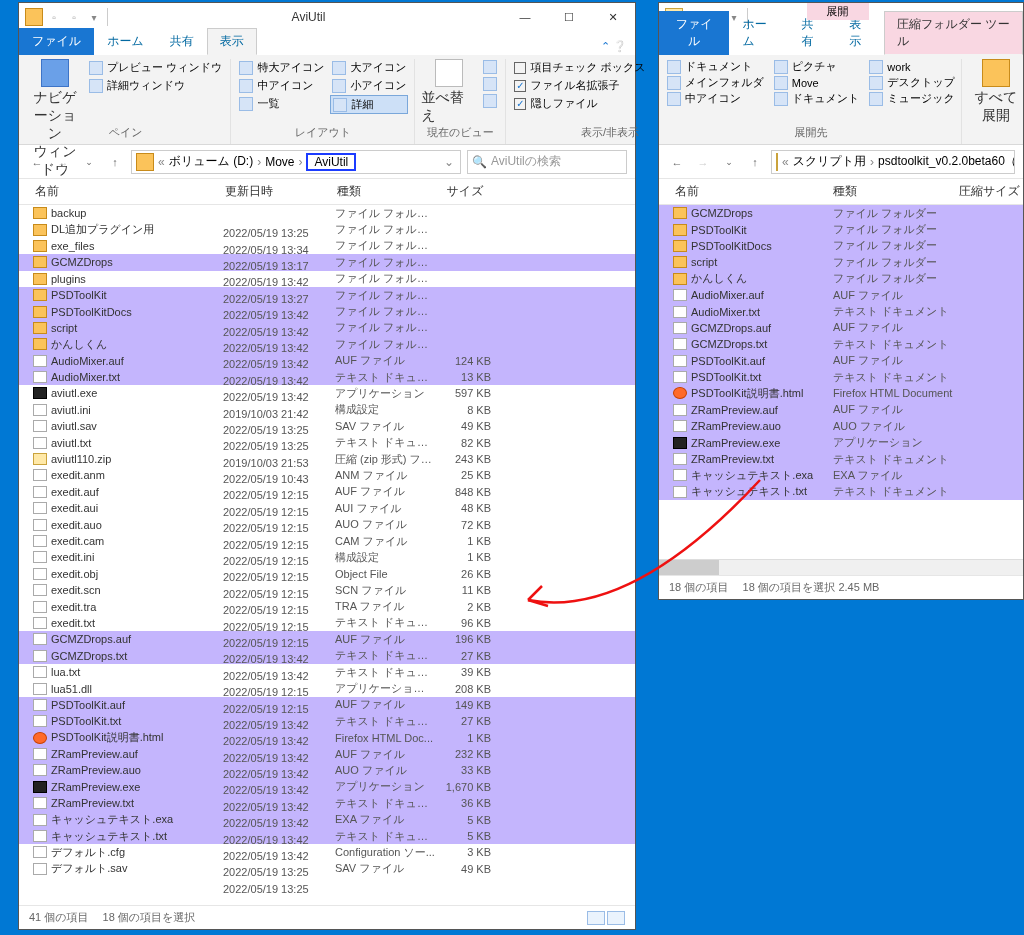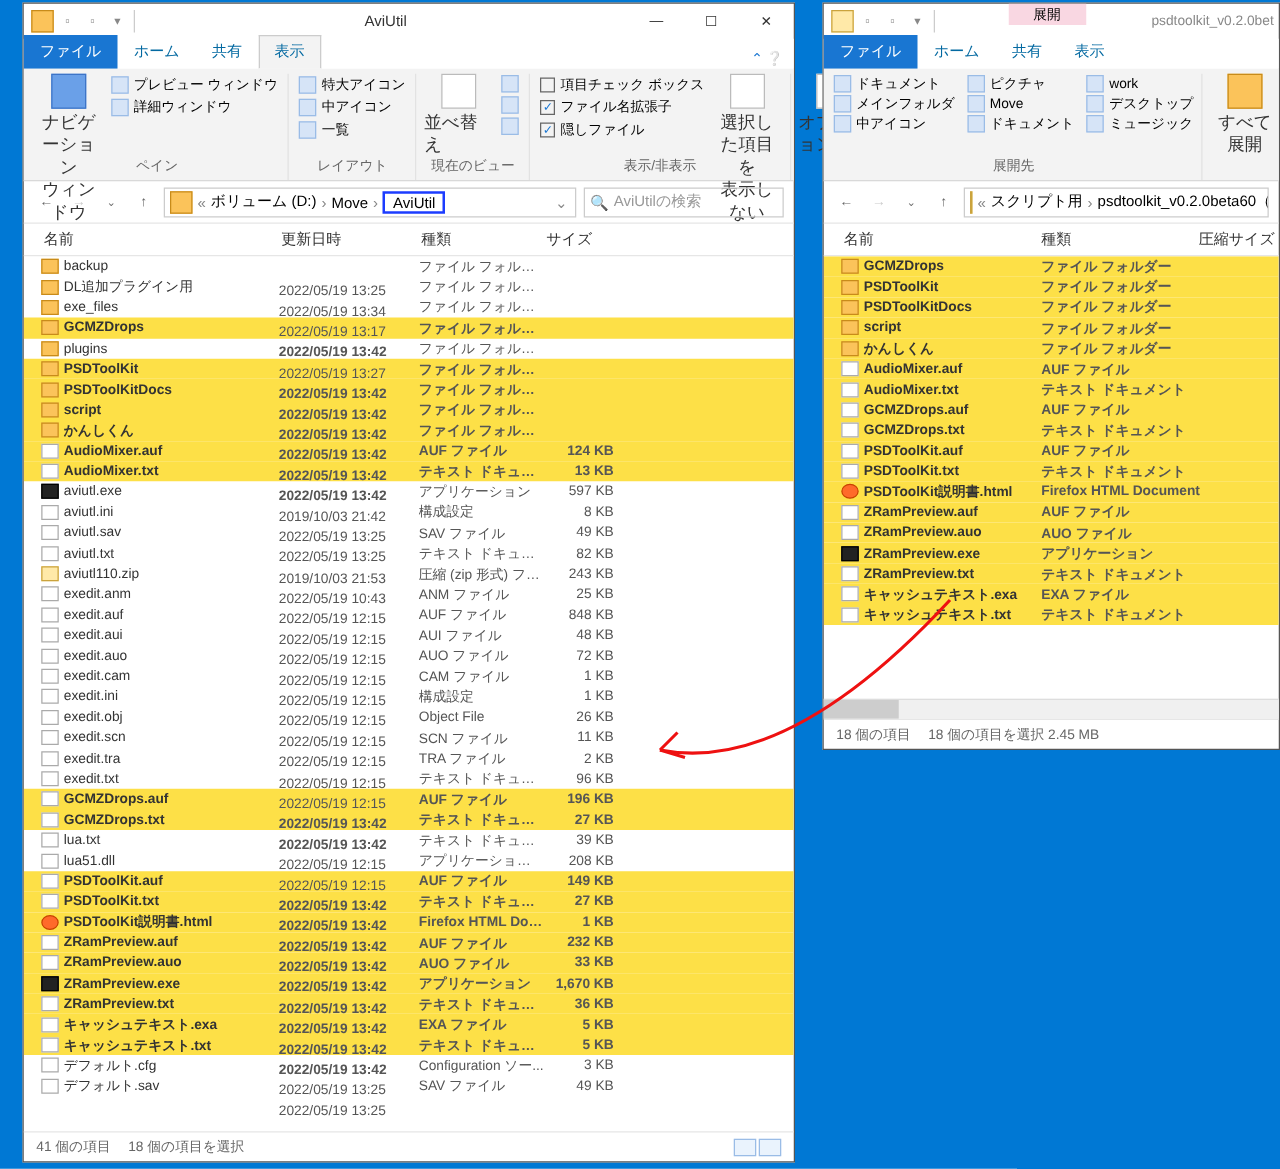--- a/index.html
+++ b/index.html
@@ -36,27 +36,27 @@
 .bc { flex: 1; height: 24px; border: 1px solid #ccc; display: flex; align-items: center; font-size: 12px; padding: 0 4px; gap: 2px; overflow: hidden; }
 .bc .ic-folder { width: 18px; height: 18px; background: #fbc35a; border: 1px solid #c88b1a; }
 .bc span { white-space: nowrap; }
 .bc .chev { color: #888; padding: 0 2px; }
 .bc .hl { border: 2px solid #1c3cff; padding: 0 6px; }
 .search { width: 160px; height: 24px; border: 1px solid #ccc; display: flex; align-items: center; padding: 0 4px; color: #999; font-size: 12px; gap: 4px; }
 .headers { height: 26px; display: flex; align-items: center; border-bottom: 1px solid #e6e6e6; font-size: 12px; color: #333; }
 .col-n { width: 206px; padding-left: 16px; }
 .col-d { width: 112px; }
 .col-t { width: 100px; }
-.col-s { width: 64px; text-align: left; padding-right: 8px; }
+.col-s { width: 64px; text-align: center; padding-right: 8px; }
 .win-right .col-n { width: 174px; }
 .win-right .col-t { width: 122px; }
 .win-right .col-sz { flex: 1; padding-left: 4px; }
 .files { flex: 1; overflow: hidden; }
 .row { height: 16.4px; display: flex; align-items: center; font-size: 11px; color: #333; }
-.row.sel { background: #fde047; font-weight: bold; }
+.row.sel { background: #c4b5fd; }
 .row .fi { width: 14px; height: 12px; margin: 0 4px 0 14px; flex-shrink: 0; }
 .fi.folder { background: #fbc35a; border: 1px solid #c88b1a; }
 .fi.file { background: #fff; border: 1px solid #aaa; }
 .fi.exe { background: #222; border: 1px solid #000; }
 .fi.zip { background: #ffe9a8; border: 1px solid #caa33d; }
 .fi.html { background: #ff6a2a; border: 1px solid #c84200; border-radius: 50%; }
 .fi.obj { background: #fff; border: 1px solid #aaa; position: relative; }
 .nm { flex: 0 0 172px; overflow: hidden; white-space: nowrap; text-overflow: ellipsis; }
 .dt { flex: 0 0 112px; color: #555; margin-top: 40px; }
 .ty { flex: 0 0 100px; color: #555; overflow: hidden; white-space: nowrap; text-overflow: ellipsis; }
@@ -130,20 +130,34 @@
             </div>
           <div>
               <span class="ic-sm"></span>
               <span>中アイコン</span>
             </div>
           <div>
               <span class="ic-sm"></span>
               <span>一覧</span>
             </div>
         </div>
+        <div class="lines">
+          <div>
+              <span class="ic-sm"></span>
+              <span>大アイコン</span>
+            </div>
+          <div>
+              <span class="ic-sm"></span>
+              <span>小アイコン</span>
+            </div>
+          <div style="background:#cde0f7;border:1px solid #7aa7da">
+              <span class="ic-sm"></span>
+              <span>詳細</span>
+            </div>
+        </div>
       </div>
       <div class="lbl">レイアウト</div>
     </div>
     <div class="rgroup">
       <div class="body">
         <div class="bigbtn">
             <div class="ic" style="background:#fff;border-color:#bbb"></div>
             <span>並べ替え</span>
           </div>
         <div class="lines">
@@ -531,20 +545,21 @@
     <div class="pink-top" style="flex:1;position:relative;height:100%">
       <div style="position:absolute;left:50%;transform:translateX(-50%);background:#f9d7e2;padding:1px 20px;font-size:11px">展開</div>
     </div>
     <div style="color:#888;padding-right:4px">psdtoolkit_v0.2.0bet</div>
   </div>
   <div class="tabrow">
     <div class="tab file">ファイル</div>
     <div class="tab">ホーム</div>
     <div class="tab">共有</div>
     <div class="tab">表示</div>
+    <div class="tab active tool-pink">圧縮フォルダー ツール</div>
   </div>
   <div class="ribbon">
     <div class="rgroup">
       <div class="body">
         <div class="dest-grid" id="dest-grid">
             <div>
               <span class="ic-sm"></span>
               <span>ドキュメント</span>
             </div>
             <div>

